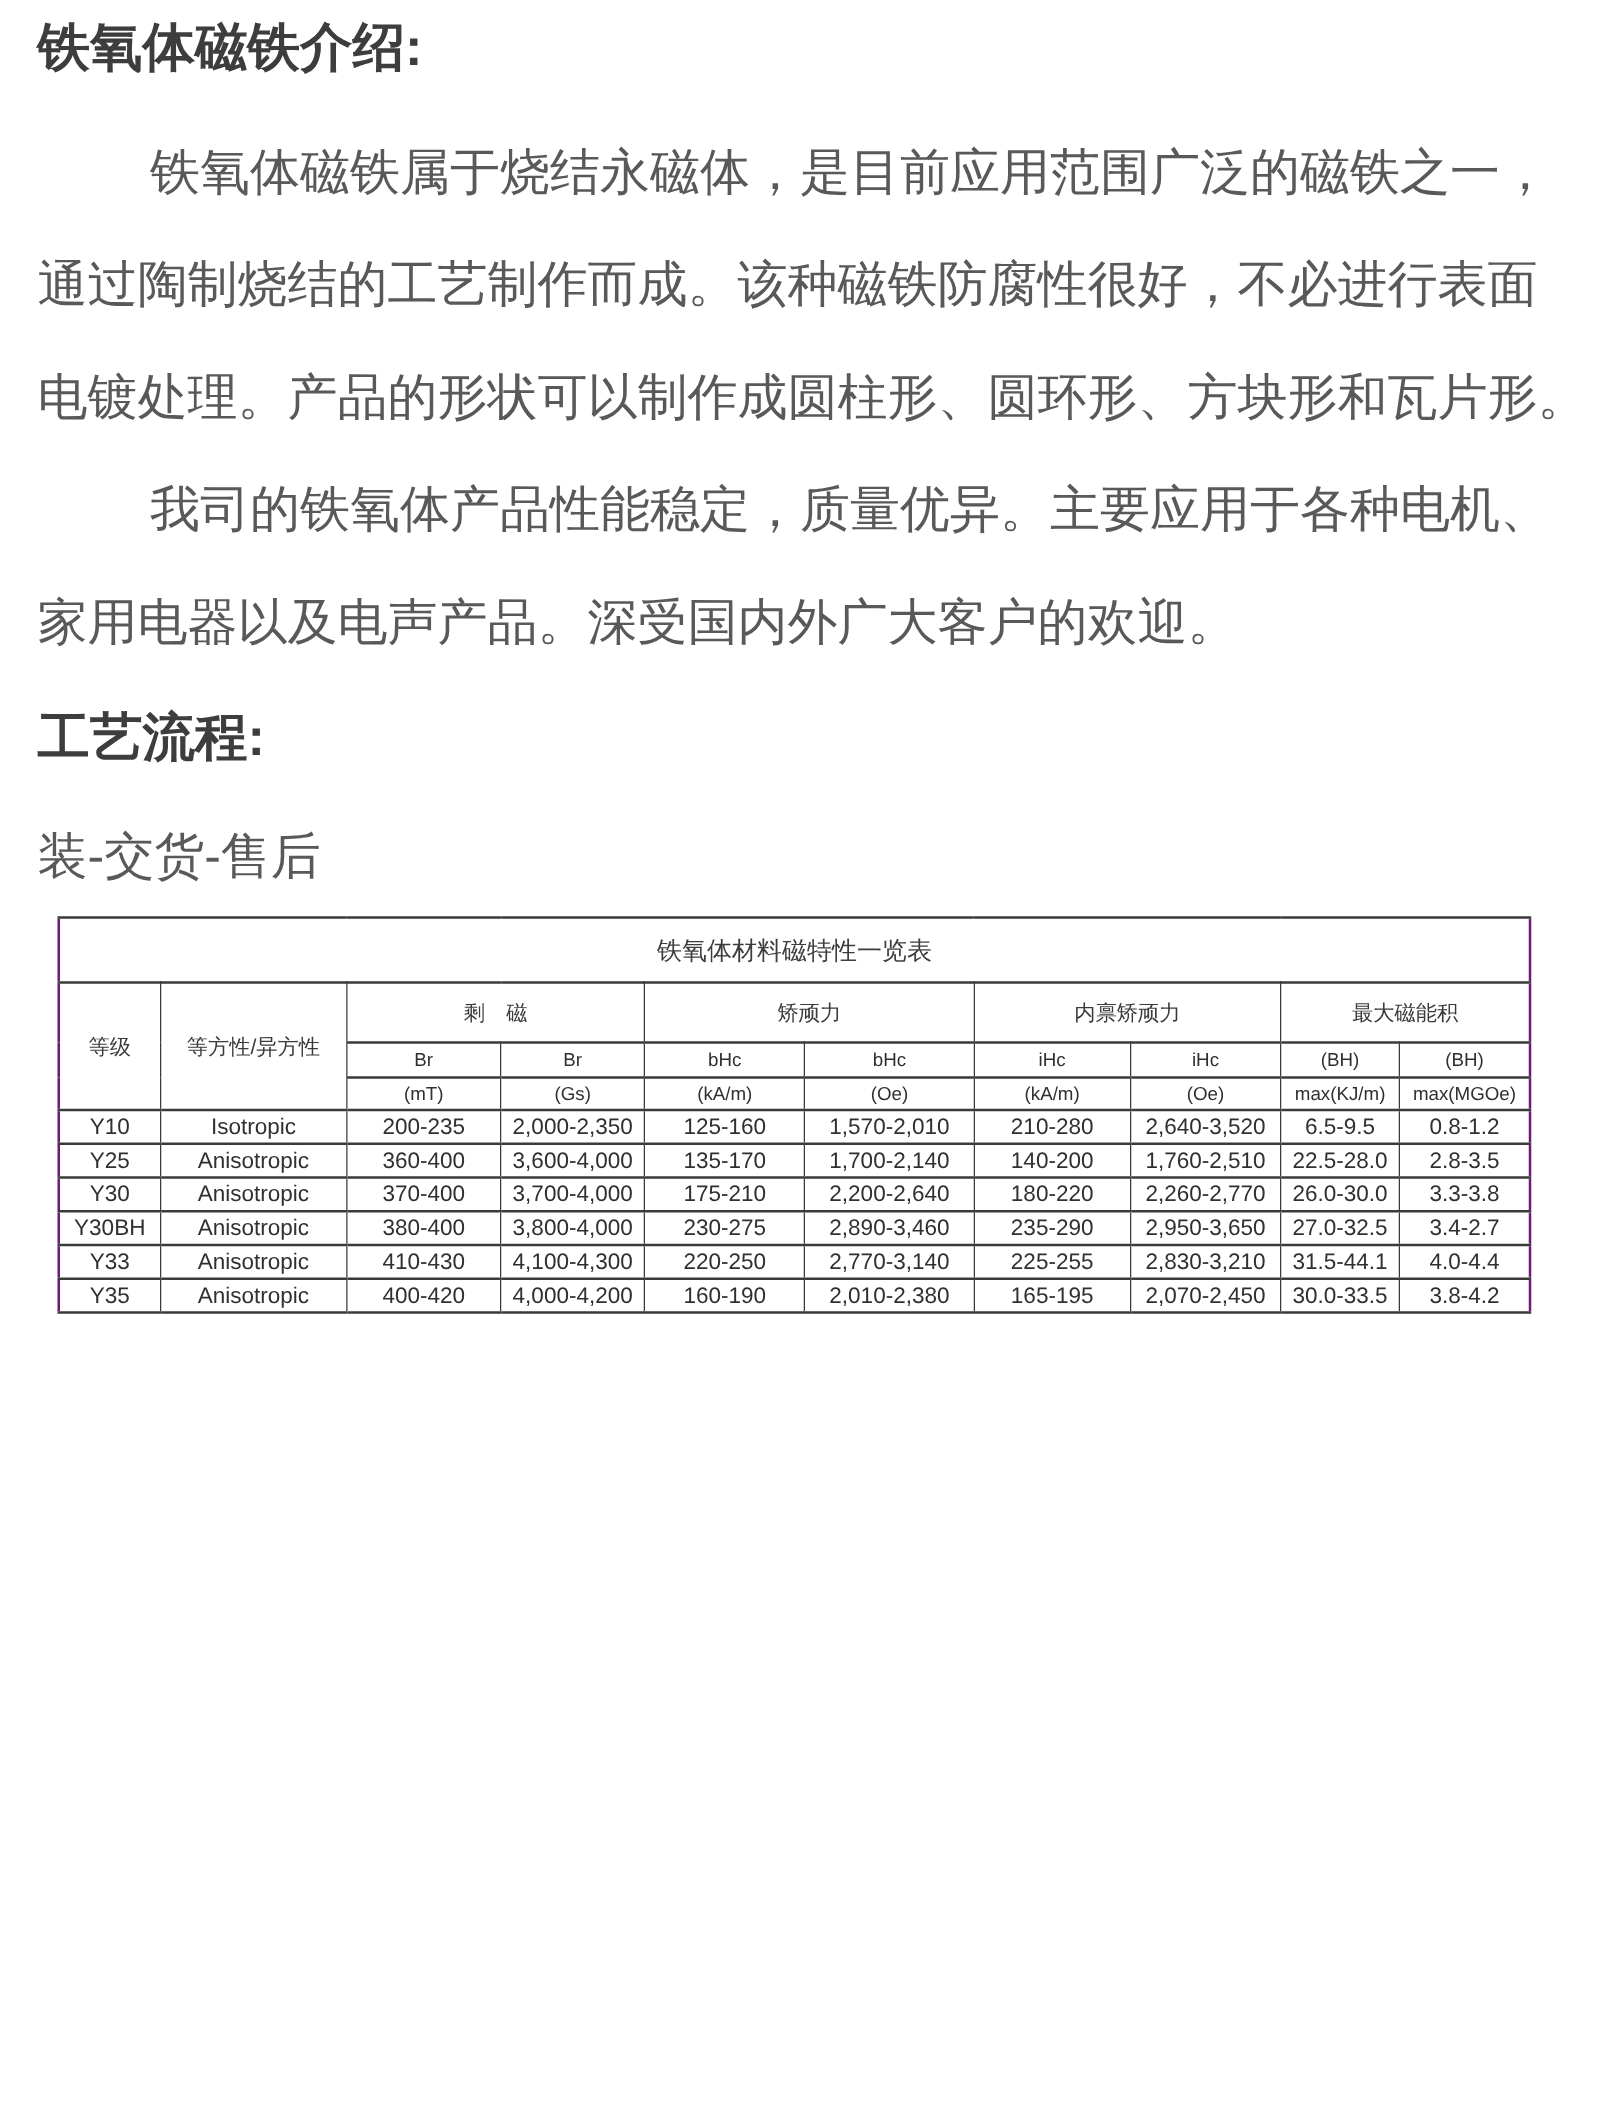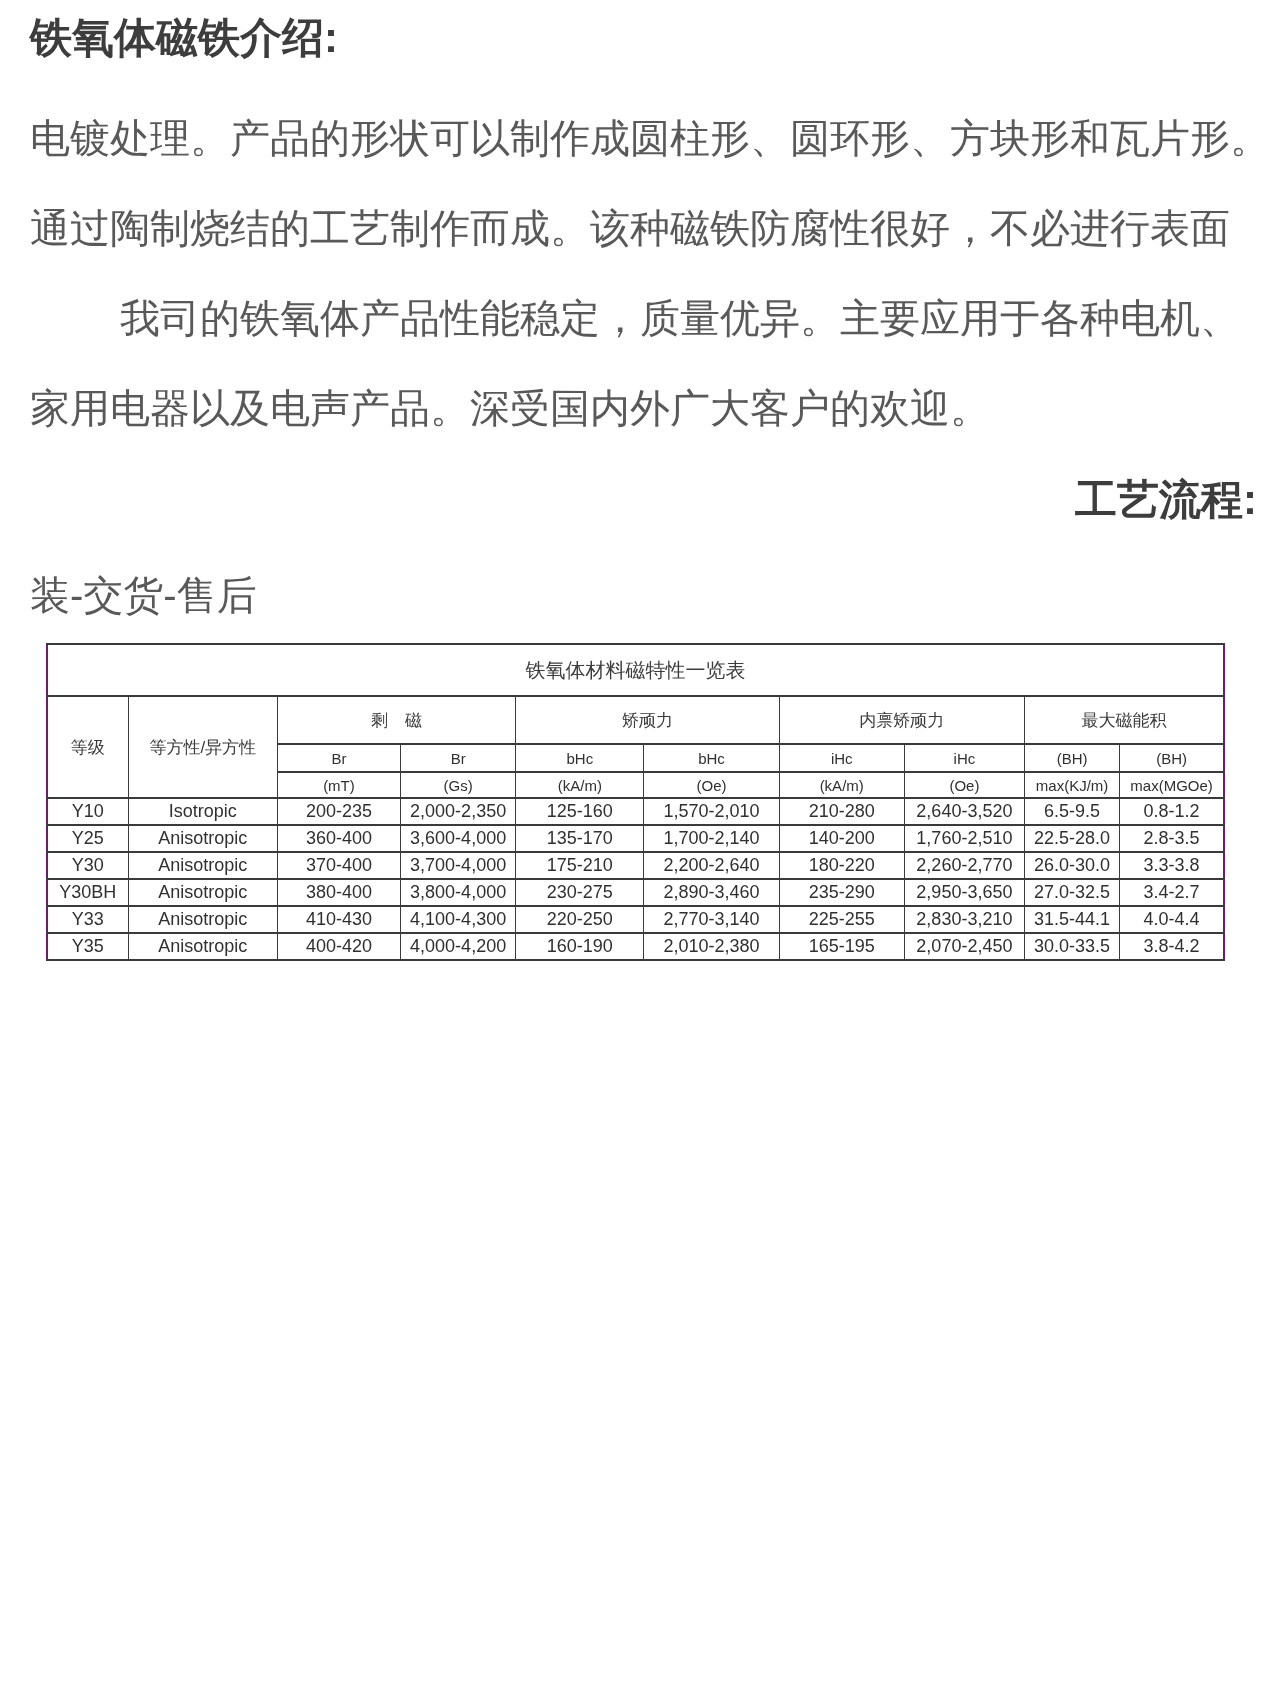--- a/index.html
+++ b/index.html
@@ -21,21 +21,20 @@
   .doc-heading {
     font-size: 42px;
     font-weight: 700;
     color: #3d3d3d;
     line-height: 60px;
     margin: 0;
     white-space: nowrap;
   }
   .doc-heading.second {
     margin-top: 17px;
-    text-align: right;
   }
   .para { margin: 0; }
   .para.first { margin-top: 25px; }
   .para.flow { margin-top: 20px; }
   .line {
     font-size: 40px;
     color: #595959;
     line-height: 90px;
     height: 90px;
     white-space: nowrap;
@@ -89,22 +88,23 @@
 </style>
 </head>
 <body>
 
 <div class="page">
   <div class="content">
 
     <h1 class="doc-heading">铁氧体磁铁介绍:</h1>
 
     <div class="para first">
+      <div class="line indent">铁氧体磁铁属于烧结永磁体，是目前应用范围广泛的磁铁之一，</div>
+      <div class="line">通过陶制烧结的工艺制作而成。该种磁铁防腐性很好，不必进行表面</div>
       <div class="line">电镀处理。产品的形状可以制作成圆柱形、圆环形、方块形和瓦片形。</div>
-      <div class="line">通过陶制烧结的工艺制作而成。该种磁铁防腐性很好，不必进行表面</div>
     </div>
 
     <div class="para">
       <div class="line indent">我司的铁氧体产品性能稳定，质量优异。主要应用于各种电机、</div>
       <div class="line">家用电器以及电声产品。深受国内外广大客户的欢迎。</div>
     </div>
 
     <h2 class="doc-heading second">工艺流程:</h2>
 
     <div class="para flow">

